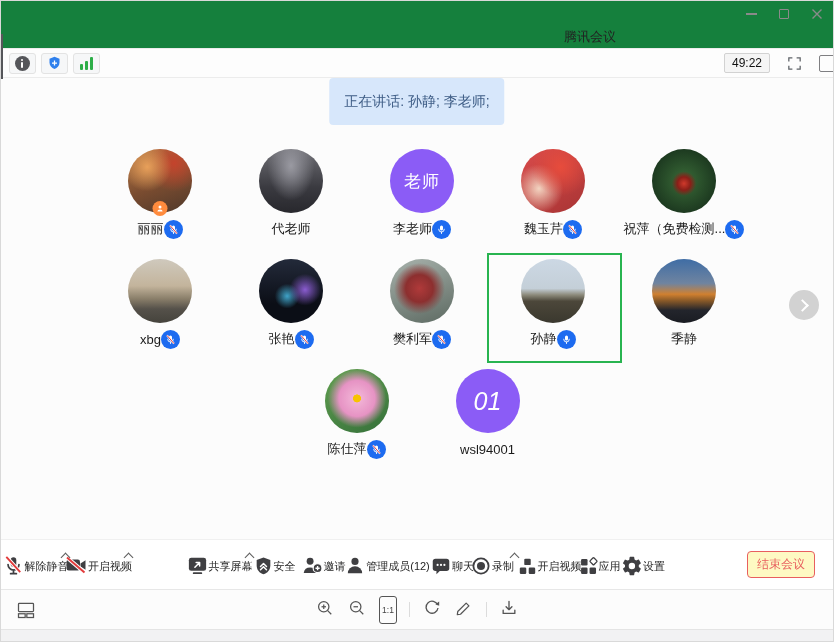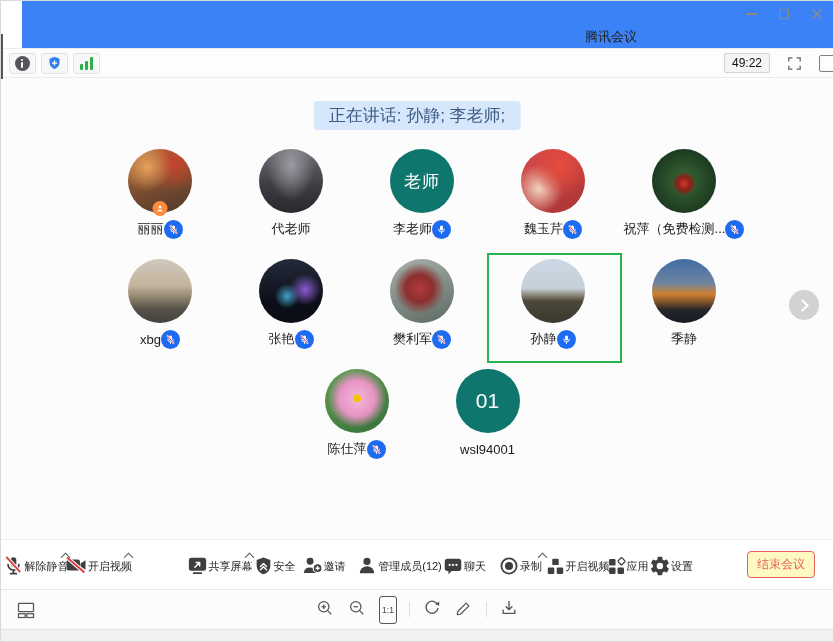--- a/index.html
+++ b/index.html
@@ -1,20 +1,20 @@
 <!DOCTYPE html>
 <html><head>
 <meta charset="utf-8">
 <style>
   * { margin:0; padding:0; box-sizing:border-box; }
   body { font-family:"Liberation Sans","DejaVu Sans",sans-serif; background:#e9e9e9; }
   .window { width:834px; height:642px; background:#fff; position:relative; overflow:hidden; border:1px solid #d9d9d9; }
 
   
-  .titlebar { height:47px; position:relative; background:#3b82f6;margin-left:21px; }
+  .titlebar { height:47px; position:relative; background:#15803d; }
   .win-controls { position:absolute; top:5px; right:10px; display:flex; gap:21px; align-items:center; height:16px; }
   .wc-btn { width:12px; height:12px; display:flex; align-items:center; justify-content:center; cursor:default; }
   .wc-min { width:11px; height:1.6px; background:#8a8a8a; }
   .wc-max { width:10px; height:10px; border:1.4px solid #8a8a8a; border-radius:1px; }
   .wc-close svg { display:block; }
   .app-title { position:absolute; left:563px; top:27px; font-size:13px; color:#222; }
   .edge-line { position:absolute; left:0; top:33px; width:2px; height:45px; background:#55565a; z-index:4; }
 
   
   .toolbar { height:30px; background:#fdfdfd; border-top:1px solid #ececec; border-bottom:1px solid #ececec; display:flex; align-items:center; padding:12px 8px; position:relative; }
@@ -23,35 +23,35 @@
   .info-circle i { position:absolute; left:6.4px; top:3px; width:2px; height:2px; background:#fff; border-radius:50%; }
   .info-circle b { position:absolute; left:6.4px; top:6.5px; width:2px; height:6px; background:#fff; border-radius:1px; }
   .sig { display:flex; align-items:flex-end; gap:2px; height:13px; }
   .sig i { width:3px; background:#2dae48; border-radius:1px; }
   .timer-box { margin-left:auto; height:20px; border:1px solid #d2d2d2; background:#f5f5f5; border-radius:2px; padding:0 7px; font-size:12px; color:#111; display:flex; align-items:center; }
   .fs-btn { width:26px; height:21px; display:flex; align-items:center; justify-content:center; margin-left:11px; }
   .panel-btn { width:16px; height:17px; border:1.6px solid #7f7f82; border-radius:2px; margin-left:12px; margin-right:-10px; flex:none; }
 
   
   .main { height:461px; background:#fcfcfc; position:relative; }
-  .banner { position:absolute; top:23px; left:50%; transform:translateX(-50%); height:29px; background:#d7e7fb; border-radius:4px; padding:0 15px; display:flex; align-items:center; font-size:17px; color:#3d5c85; white-space:nowrap; }
+  .banner { position:absolute; top:0; left:50%; transform:translateX(-50%); height:47px; background:#d7e7fb; border-radius:4px; padding:0 15px; display:flex; align-items:center; font-size:14px; color:#3d5c85; white-space:nowrap; }
 
   .grid { position:absolute; top:71px; left:0; right:0; }
   .p-row { display:flex; justify-content:center; position:relative; left:5px; margin-bottom:20px; }
   .tile { width:131px; display:flex; flex-direction:column; align-items:center; position:relative; }
   .tile.speaking::before { content:""; position:absolute; left:-1px; width:131px; top:-6px; height:106px; border:2px solid #28b450; pointer-events:none; }
   .avatar { width:64px; height:64px; border-radius:50%; position:relative; flex:none; }
   .name-row { margin-top:6px; height:20px; display:flex; align-items:center; font-size:13px; color:#1b1b1b; white-space:nowrap; }
   .mic-dot { width:19px; height:19px; border-radius:50%; background:#1d6bf0; display:flex; align-items:center; justify-content:center; flex:none; }
   .av-text { position:absolute; inset:0; display:flex; align-items:center; justify-content:center; color:#fff; font-size:17px; letter-spacing:1px; }
-  .av-text.num { font-size:21px; letter-spacing:0; }
+  .av-text.num { font-size:25px; letter-spacing:0;font-style:italic; }
   .badge { position:absolute; bottom:-3px; left:50%; transform:translateX(-50%); width:15px; height:15px; border-radius:50%; background:#ff8b3d; display:flex; align-items:center; justify-content:center; }
 
   
-  .av-blue    { background:#0f766e; }
+  .av-blue    { background:#8b5cf6; }
   .av-autumn  { background:radial-gradient(circle at 30% 28%,#e8a05a 0%,rgba(0,0,0,0) 38%),radial-gradient(circle at 72% 22%,#c4432c 0%,rgba(0,0,0,0) 42%),linear-gradient(160deg,#b87a46,#7a4c30 55%,#4e382a); }
   .av-portrait{ background:radial-gradient(ellipse at 50% 26%,#9a9aa2 0%,rgba(0,0,0,0) 52%),linear-gradient(180deg,#6e6e74,#3a3a40 60%,#28282d); }
   .av-family  { background:radial-gradient(circle at 62% 28%,#e74c3c 0%,rgba(0,0,0,0) 48%),radial-gradient(circle at 28% 62%,#f2d3c0 0%,rgba(0,0,0,0) 40%),linear-gradient(150deg,#d94b4b,#a83434); }
   .av-ring    { background:radial-gradient(circle at 50% 54%,#d0392b 0%,#8a1f18 14%,rgba(0,0,0,0) 26%),radial-gradient(circle at 50% 50%,#3a6b38 0%,#1d3a20 70%,#122417 100%); }
   .av-pagoda  { background:linear-gradient(180deg,#cfc9bd 0%,#c3b49c 42%,#8a7f6a 62%,#55514a 78%,#45433c); }
   .av-night   { background:radial-gradient(circle at 72% 48%,#8a5cd0 0%,rgba(0,0,0,0) 28%),radial-gradient(circle at 44% 58%,#3fa3c8 0%,rgba(0,0,0,0) 24%),linear-gradient(180deg,#232a3a,#0b0e16 70%); }
   .av-binoc   { background:radial-gradient(circle at 46% 46%,#b03a3a 0%,#8c2f2f 28%,rgba(0,0,0,0) 52%),linear-gradient(160deg,#a8b2ac,#5d6a62); }
   .av-hill    { background:linear-gradient(180deg,#ccd8e4 0%,#c4cfd8 46%,#8d8b7c 56%,#4c473a 66%,#3a382e 100%); }
   .av-sunset  { background:linear-gradient(180deg,#3f6da5 0%,#6f84a0 38%,#d08030 55%,#8a5a28 65%,#23252c 80%,#1a1c22 100%); }
   .av-lotus   { background:radial-gradient(circle at 50% 46%,#f7c300 0%,#f7c300 8%,#f0b0d4 9%,#e693c4 38%,rgba(0,0,0,0) 62%),linear-gradient(150deg,#62a050,#35703a); }
@@ -369,21 +369,21 @@
         <svg width="23" height="23" viewBox="0 0 24 24">
             <circle cx="9.5" cy="7.5" r="3.6" fill="#3f3f42"></circle>
             <path d="M2.8 19.8a6.8 6.8 0 0 1 13.4 0z" fill="#3f3f42"></path>
             <circle cx="17.3" cy="14.8" r="4.6" fill="#3f3f42" stroke="#fff" stroke-width="1.2"></circle>
             <path d="M17.3 12.6v4.4 M15.1 14.8h4.4" stroke="#fff" stroke-width="1.5"></path>
           </svg>
       </div>
       <div class="lb">邀请</div>
     </div>
 
-    <div class="titem" style="width:78px;margin-left:20px">
+    <div class="titem" style="width:78px;margin-left:8px">
       <div class="ic">
         <svg width="22" height="22" viewBox="0 0 24 24">
             <circle cx="12" cy="7" r="3.9" fill="#3f3f42"></circle>
             <path d="M4.2 20a7.8 7.8 0 0 1 15.6 0z" fill="#3f3f42"></path>
           </svg>
       </div>
       <div class="lb">管理成员(12)</div>
     </div>
 
     <div class="titem" style="width:32px;margin-left:10px">
@@ -392,21 +392,21 @@
             <rect x="3" y="4" width="18" height="13.5" rx="3" fill="#3f3f42"></rect>
             <polygon points="7,16.5 7,21 11.5,16.5" fill="#3f3f42"></polygon>
             <circle cx="8.3" cy="10.8" r="1.2" fill="#fff"></circle>
             <circle cx="12" cy="10.8" r="1.2" fill="#fff"></circle>
             <circle cx="15.7" cy="10.8" r="1.2" fill="#fff"></circle>
           </svg>
       </div>
       <div class="lb">聊天</div>
     </div>
 
-    <div class="titem" style="width:32px;margin-left:24px">
+    <div class="titem" style="width:32px;margin-left:8px">
       <div class="ic">
         <svg width="22" height="22" viewBox="0 0 24 24">
             <circle cx="12" cy="12" r="8.3" stroke="#3f3f42" stroke-width="2" fill="none"></circle>
             <circle cx="12" cy="12" r="4.4" fill="#3f3f42"></circle>
           </svg>
       </div>
       <div class="lb">录制</div>
     </div>
     <div class="caret-up"></div>
 

